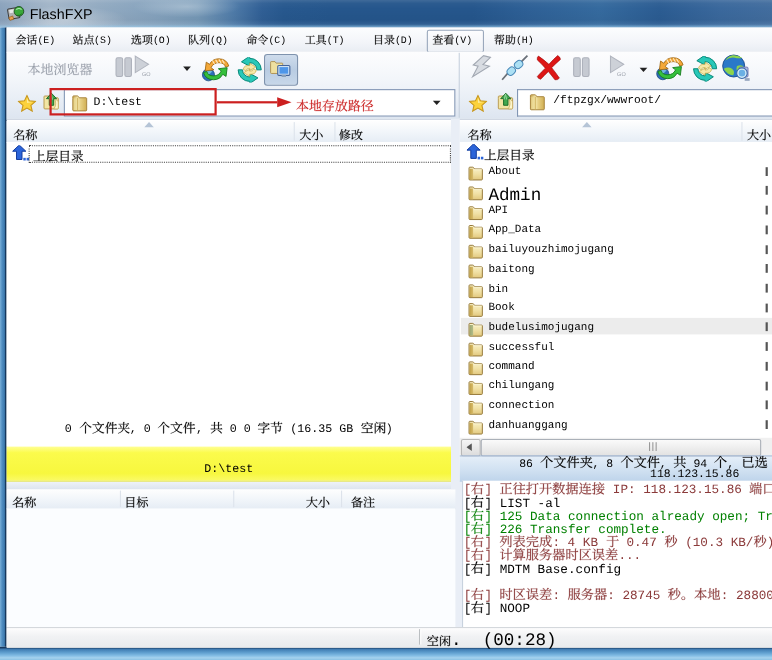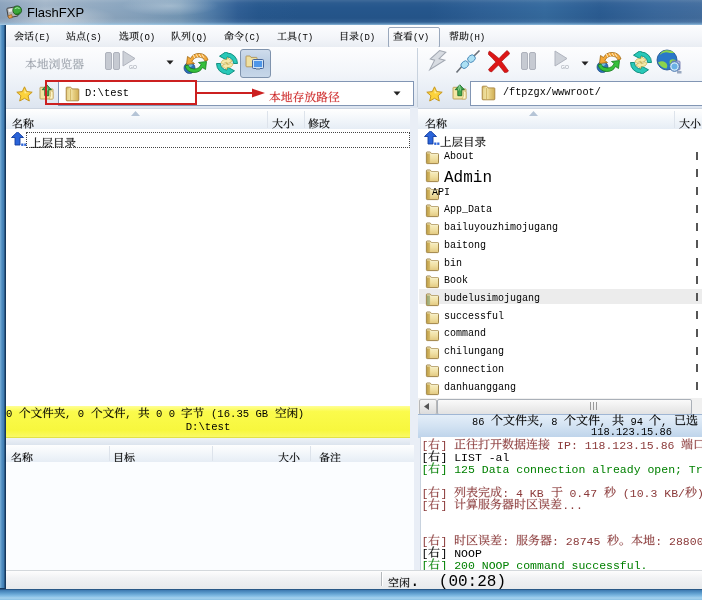--- a/index.html
+++ b/index.html
@@ -315,21 +315,21 @@
         </linearGradient>
 <linearGradient id="fgl" x1="0" y1="0" x2="1" y2="0">
 <stop offset="0" stop-color="#c0a048"></stop>
           <stop offset="1" stop-color="#d8bc6a"></stop>
         </linearGradient>
       </defs>
 <path d="M1.4 3.8 Q1.4 3 2.1 3 L4.8 3 Q5.4 3 5.7 3.6 L6.3 4.6 L12.8 4.6 Q13.5 4.6 13.5 5.3 L13.5 13.8 Q13.5 14.6 12.7 14.6 L2.2 14.6 Q1.4 14.6 1.4 13.8 Z" fill="url(#fg)" stroke="#96793a" stroke-width="0.9"></path>
 <path d="M1.9 4.4 L5.1 4.4 L5.1 14.1 L1.9 14.1 Z" fill="url(#fgl)"></path>
 <path d="M5.6 5.2 L12.9 5.2" stroke="#fdf8d8" stroke-width="1" opacity="0.8"></path>
 </svg></div>
-<div class="a m" style="left:432px;top:186.66px;font-size:10px">API</div>
+<div class="a m" style="left:444px;top:186.66px;font-size:10px">API</div>
 <div class="a" style="left:696px;top:187.16px;width:1.5px;height:8px;background:#555"></div>
 <div class="a" style="left:425px;top:202.38px"><svg width="15" height="16" viewBox="0 0 15 16">
 <defs>
         <linearGradient id="fg" x1="0" y1="0" x2="0" y2="1">
 <stop offset="0" stop-color="#faf3cc"></stop>
           <stop offset="0.55" stop-color="#f0e0a4"></stop>
           <stop offset="1" stop-color="#e2c87e"></stop>
         </linearGradient>
 <linearGradient id="fgl" x1="0" y1="0" x2="1" y2="0">
 <stop offset="0" stop-color="#c0a048"></stop>
@@ -525,21 +525,21 @@
 <div class="a" style="left:418px;top:398px;width:284px;height:16px;background:#f0f0f0"></div>
 <div class="a" style="left:419px;top:399px;width:16px;height:14px;background:linear-gradient(180deg,#f6f6f6,#dcdcdc);border:1px solid #b8b8b8;border-radius:2px"></div>
 <svg class="a" style="left:424px;top:403px" width="5" height="7" viewBox="0 0 5 7">
     <path d="M5 0 L0 3.5 L5 7 Z" fill="#555"></path>
   </svg>
 <div class="a" style="left:437px;top:399px;width:253px;height:14px;background:linear-gradient(180deg,#fafafa,#e2e2e2);border:1px solid #aab0b8;border-radius:2px"></div>
 <div class="a" style="left:590px;top:402px;width:1px;height:8px;background:#999"></div>
 <div class="a" style="left:593px;top:402px;width:1px;height:8px;background:#999"></div>
 <div class="a" style="left:596px;top:402px;width:1px;height:8px;background:#999"></div>
 <div class="a" style="left:6px;top:406px;width:404px;height:31px;background:linear-gradient(180deg,#ffff94 0,#fbfb4c 18%,#f7f73e 78%,#fafa66 100%);border-bottom:1px solid #e2e246"></div>
-<div class="a m" style="left:6px;top:407px;width:404px;font-size:10.6px">0 <svg class="cj" width="46.4" height="11.6" viewBox="0 0 4000 1000" fill="#000" stroke="#000" stroke-width="14">
+<div class="a m" style="left:6px;top:383px;width:404px;text-align:center;font-size:10.6px">0 <svg class="cj" width="46.4" height="11.6" viewBox="0 0 4000 1000" fill="#000" stroke="#000" stroke-width="14">
       <use href="#c4E2A"></use>
       <use href="#c6587" x="1000"></use>
       <use href="#c4EF6" x="2000"></use>
       <use href="#c5939" x="3000"></use>
     </svg>, 0 <svg class="cj" width="34.8" height="11.6" viewBox="0 0 3000 1000" fill="#000" stroke="#000" stroke-width="14">
       <use href="#c4E2A"></use>
       <use href="#c6587" x="1000"></use>
       <use href="#c4EF6" x="2000"></use>
     </svg>, <svg class="cj" width="11.6" height="11.6" viewBox="0 0 1000 1000" fill="#000" stroke="#000" stroke-width="14">
       <use href="#c5171"></use>
@@ -608,20 +608,23 @@
       </svg> IP: 118.123.15.86 <svg class="cj" width="24" height="12" viewBox="0 0 2000 1000" fill="#8b3a3a" stroke="#8b3a3a" stroke-width="14">
         <use href="#c7AEF"></use>
         <use href="#c53E3" x="1000"></use>
       </svg>: 35</div>
 <div class="a m" style="left:0.5px;top:12.85px;font-size:11.5px;color:#000">[<svg class="cj" width="12" height="12" viewBox="0 0 1000 1000" fill="#000" stroke="#000" stroke-width="14">
         <use href="#c53F3"></use>
       </svg>] LIST -al</div>
 <div class="a m" style="left:0.5px;top:24.9px;font-size:11.5px;color:#008000">[<svg class="cj" width="12" height="12" viewBox="0 0 1000 1000" fill="#008000" stroke="#008000" stroke-width="14">
         <use href="#c53F3"></use>
       </svg>] 125 Data connection already open; Transfer</div>
+<div class="a m" style="left:0.5px;top:36.95px;font-size:11.5px;color:#008000">[<svg class="cj" width="12" height="12" viewBox="0 0 1000 1000" fill="#008000" stroke="#008000" stroke-width="14">
+        <use href="#c53F3"></use>
+      </svg>] 226 Transfer complete.</div>
 <div class="a m" style="left:0.5px;top:49px;font-size:11.5px;color:#8b3a3a">[<svg class="cj" width="12" height="12" viewBox="0 0 1000 1000" fill="#8b3a3a" stroke="#8b3a3a" stroke-width="14">
         <use href="#c53F3"></use>
       </svg>] <svg class="cj" width="48" height="12" viewBox="0 0 4000 1000" fill="#8b3a3a" stroke="#8b3a3a" stroke-width="14">
         <use href="#c5217"></use>
         <use href="#c8868" x="1000"></use>
         <use href="#c5B8C" x="2000"></use>
         <use href="#c6210" x="3000"></use>
       </svg>: 4 KB <svg class="cj" width="12" height="12" viewBox="0 0 1000 1000" fill="#8b3a3a" stroke="#8b3a3a" stroke-width="14">
         <use href="#c4E8E"></use>
       </svg> 0.47 <svg class="cj" width="12" height="12" viewBox="0 0 1000 1000" fill="#8b3a3a" stroke="#8b3a3a" stroke-width="14">
@@ -635,43 +638,43 @@
         <use href="#c8BA1"></use>
         <use href="#c7B97" x="1000"></use>
         <use href="#c670D" x="2000"></use>
         <use href="#c52A1" x="3000"></use>
         <use href="#c5668" x="4000"></use>
         <use href="#c65F6" x="5000"></use>
         <use href="#c533A" x="6000"></use>
         <use href="#c8BEF" x="7000"></use>
         <use href="#c5DEE" x="8000"></use>
       </svg>...</div>
+<div class="a m" style="left:0.5px;top:73.1px;font-size:11.5px;color:#000">[<svg class="cj" width="12" height="12" viewBox="0 0 1000 1000" fill="#000" stroke="#000" stroke-width="14">
+        <use href="#c53F3"></use>
+      </svg>] MDTM Base.config</div>
 <div class="a m" style="left:0.5px;top:97.2px;font-size:11.5px;color:#8b3a3a">[<svg class="cj" width="12" height="12" viewBox="0 0 1000 1000" fill="#8b3a3a" stroke="#8b3a3a" stroke-width="14">
         <use href="#c53F3"></use>
       </svg>] <svg class="cj" width="48" height="12" viewBox="0 0 4000 1000" fill="#8b3a3a" stroke="#8b3a3a" stroke-width="14">
         <use href="#c65F6"></use>
         <use href="#c533A" x="1000"></use>
         <use href="#c8BEF" x="2000"></use>
         <use href="#c5DEE" x="3000"></use>
       </svg>: <svg class="cj" width="36" height="12" viewBox="0 0 3000 1000" fill="#8b3a3a" stroke="#8b3a3a" stroke-width="14">
         <use href="#c670D"></use>
         <use href="#c52A1" x="1000"></use>
         <use href="#c5668" x="2000"></use>
       </svg>: 28745 <svg class="cj" width="48" height="12" viewBox="0 0 4000 1000" fill="#8b3a3a" stroke="#8b3a3a" stroke-width="14">
         <use href="#c79D2"></use>
         <use href="#c3002" x="1000"></use>
         <use href="#c672C" x="2000"></use>
         <use href="#c5730" x="3000"></use>
       </svg>: 28800 </div>
 <div class="a m" style="left:0.5px;top:109.25px;font-size:11.5px;color:#000">[<svg class="cj" width="12" height="12" viewBox="0 0 1000 1000" fill="#000" stroke="#000" stroke-width="14">
         <use href="#c53F3"></use>
       </svg>] NOOP</div>
-<div class="a m" style="left:0.5px;top:121.3px;font-size:11.5px;color:#008000">[<svg class="cj" width="12" height="12" viewBox="0 0 1000 1000" fill="#008000" stroke="#008000" stroke-width="14">
-        <use href="#c53F3"></use>
-      </svg>] 200 NOOP command successful.</div>
 </div>
 <div class="a" style="left:6px;top:570px;width:696px;height:18px;background:linear-gradient(180deg,#fdfdfd 0,#f1f2f4 40%,#e8eaec 100%);border-top:1px solid #d4d8dc"></div>
 <div class="a" style="left:381px;top:572px;width:1px;height:14px;background:#b4b8bc"></div>
 <div class="a" style="left:382px;top:572px;width:1px;height:14px;background:#fff"></div>
 <div class="a m" style="left:388px;top:573px;font-size:16px"><svg class="cj" width="22" height="11" viewBox="0 0 2000 1000" fill="#000" stroke="#000" stroke-width="14">
       <use href="#c7A7A"></use>
       <use href="#c95F2" x="1000"></use>
     </svg><span>.  (00:28)</span></div>
 <svg width="0" height="0" style="position:absolute">
     <defs>

